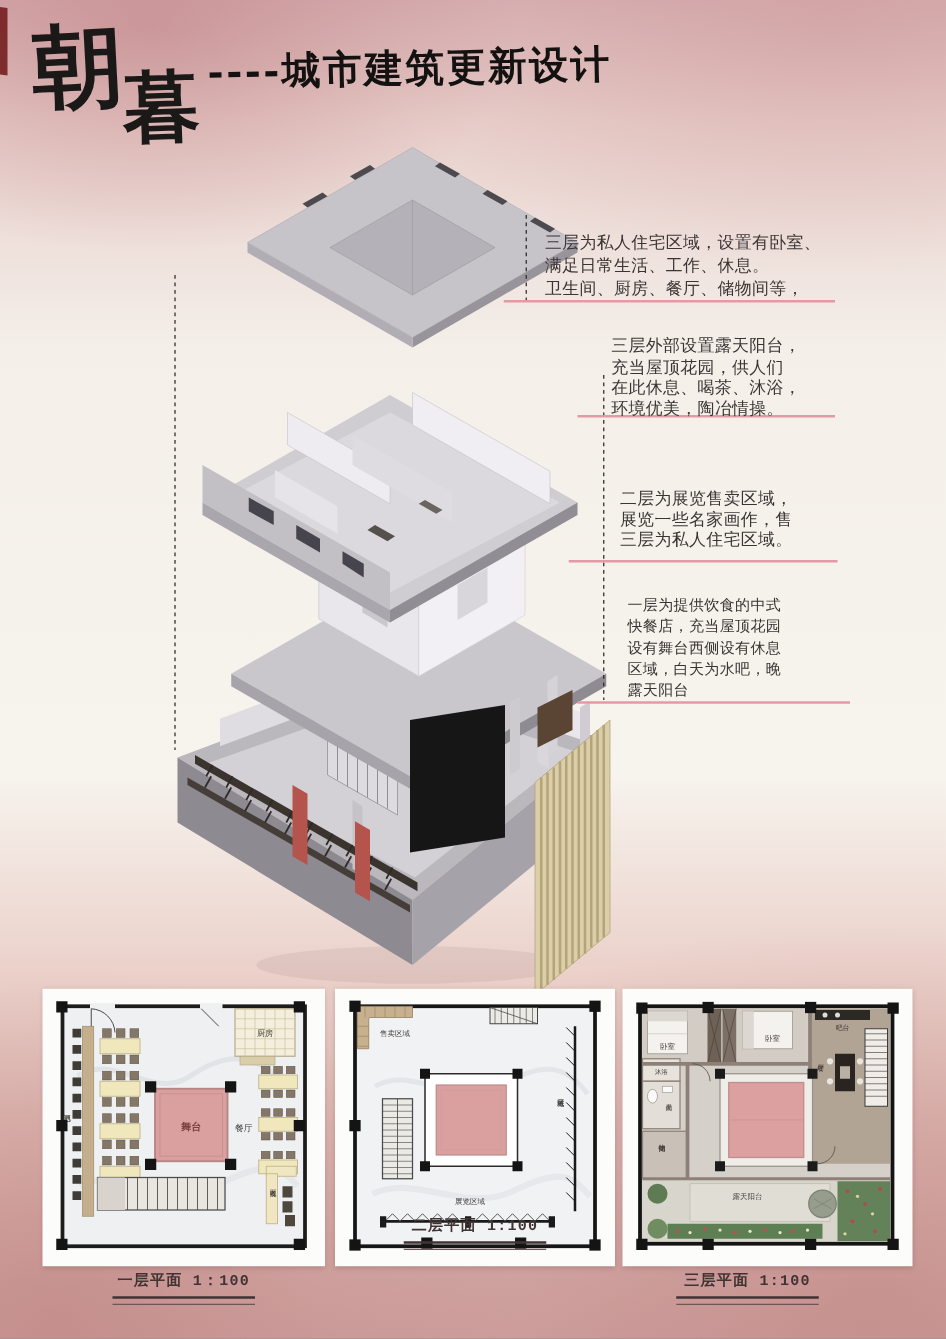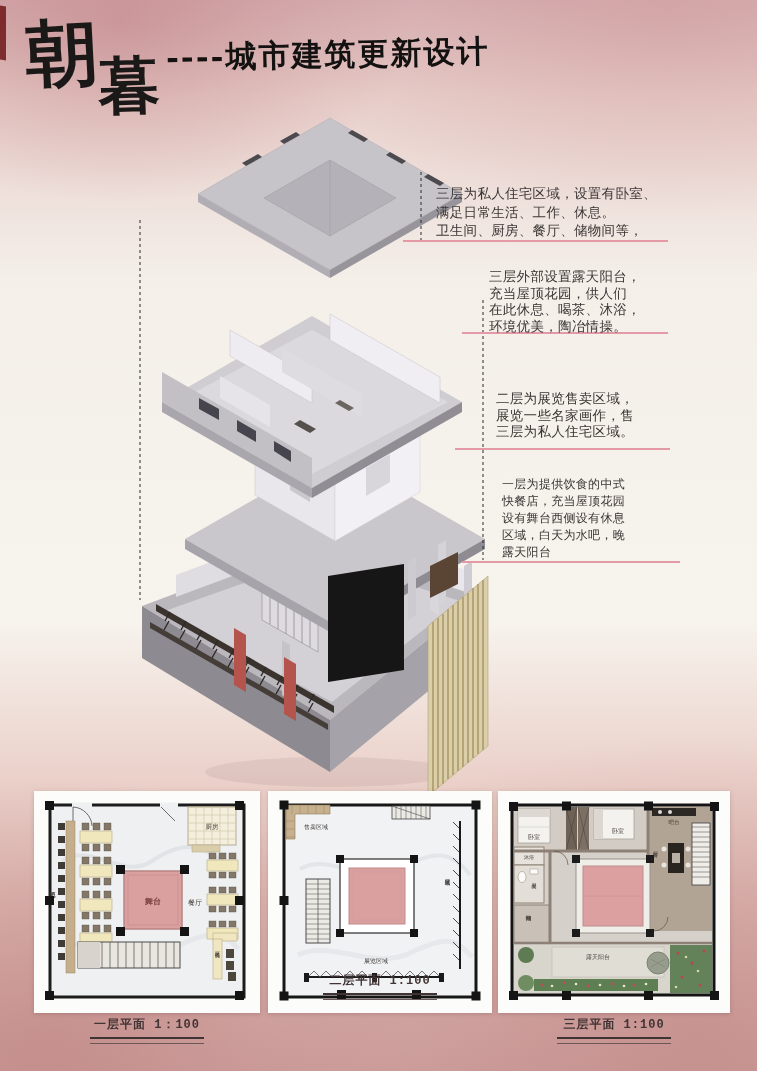--- a/index.html
+++ b/index.html
@@ -25,21 +25,21 @@
   .a4{left:502px;top:476px;width:175px;font-size:12px;line-height:17px;}
   .axon{position:absolute;left:0;top:0;}
   .card{position:absolute;width:226px;height:222px;background:#fcfcfb;box-shadow:0 1px 4px rgba(90,50,50,.25);}
   .card svg{position:absolute;left:8px;top:8px;}
   .c1{left:34px;top:791px;}
   .c2{left:268px;top:791px;width:224px;}
   .c3{left:498px;top:791px;width:232px;}
   .cap{position:absolute;width:162px;text-align:center;font-family:Liberation Mono, monospace;font-size:12px;font-weight:bold;color:#413434;letter-spacing:1px;}
   .cap .l1{border-top:2.5px solid #3f3333;width:114px;margin:4px auto 0;}
   .cap .l2{border-top:1.5px solid #6b5757;width:114px;margin:4px auto 0;}
-  .p1{left:66px;top:1016px;}.p2{left:299px;top:972px;}.p3{left:533px;top:1016px;}
+  .p1{left:66px;top:1016px;}.p2{left:299px;top:972px;}.p3{left:517px;top:1016px;}
   svg text{font-family:"DejaVu Sans","Liberation Sans",sans-serif;}
   .vt{writing-mode:vertical-rl;text-orientation:upright;}
 </style>
 </head>
 <body>
 
 <div class="poster">
 
   <svg class="axon" width="757" height="1071" viewBox="0 0 757 1071">
     <ellipse cx="330" cy="772" rx="125" ry="15" fill="rgba(120,90,90,0.10)"></ellipse>

